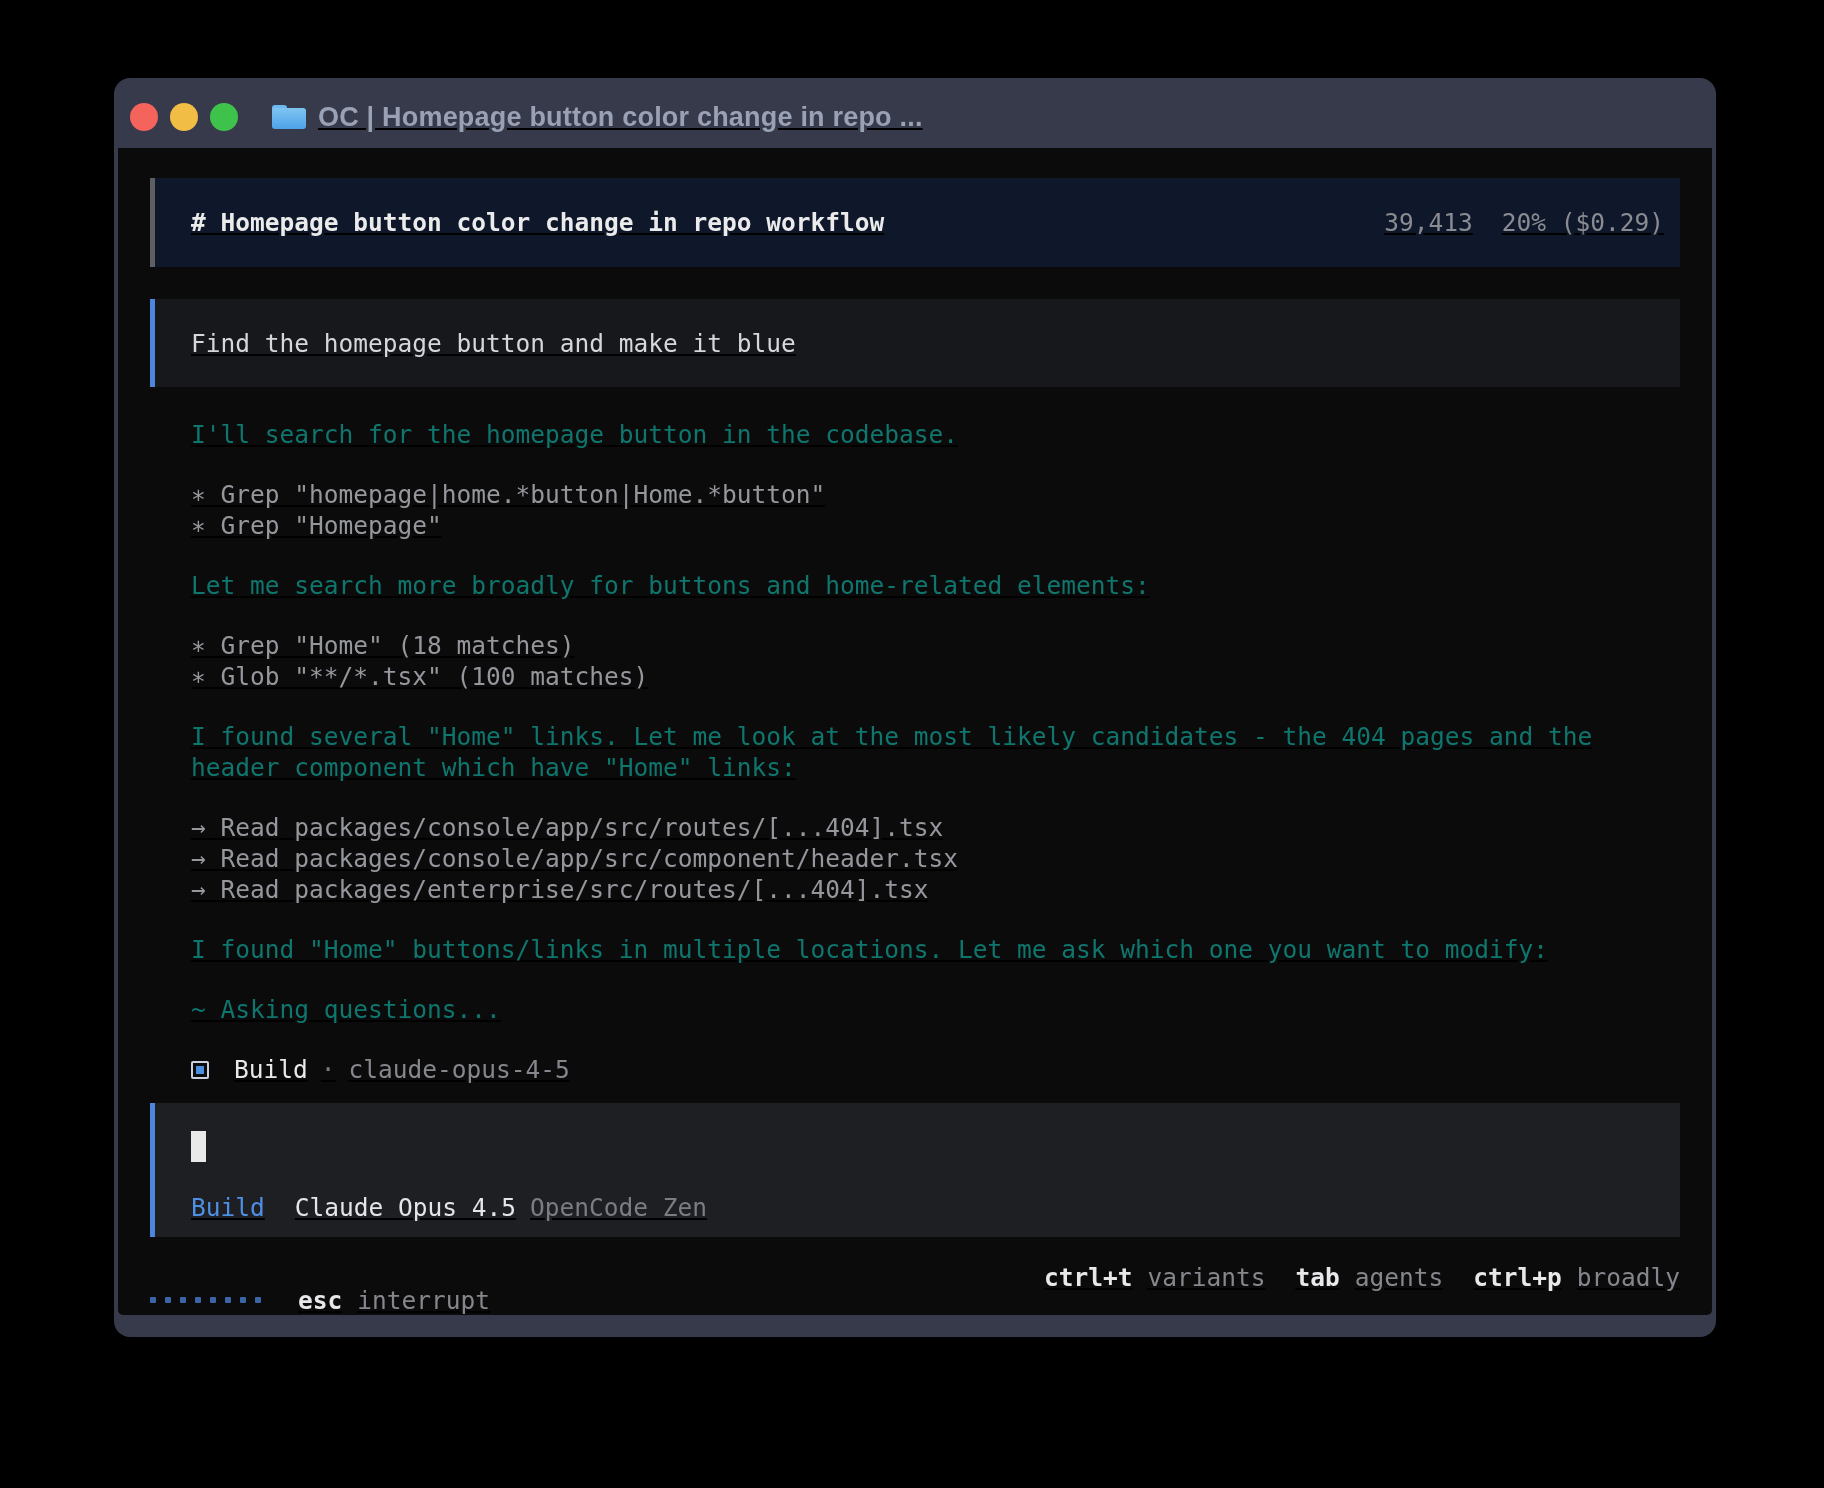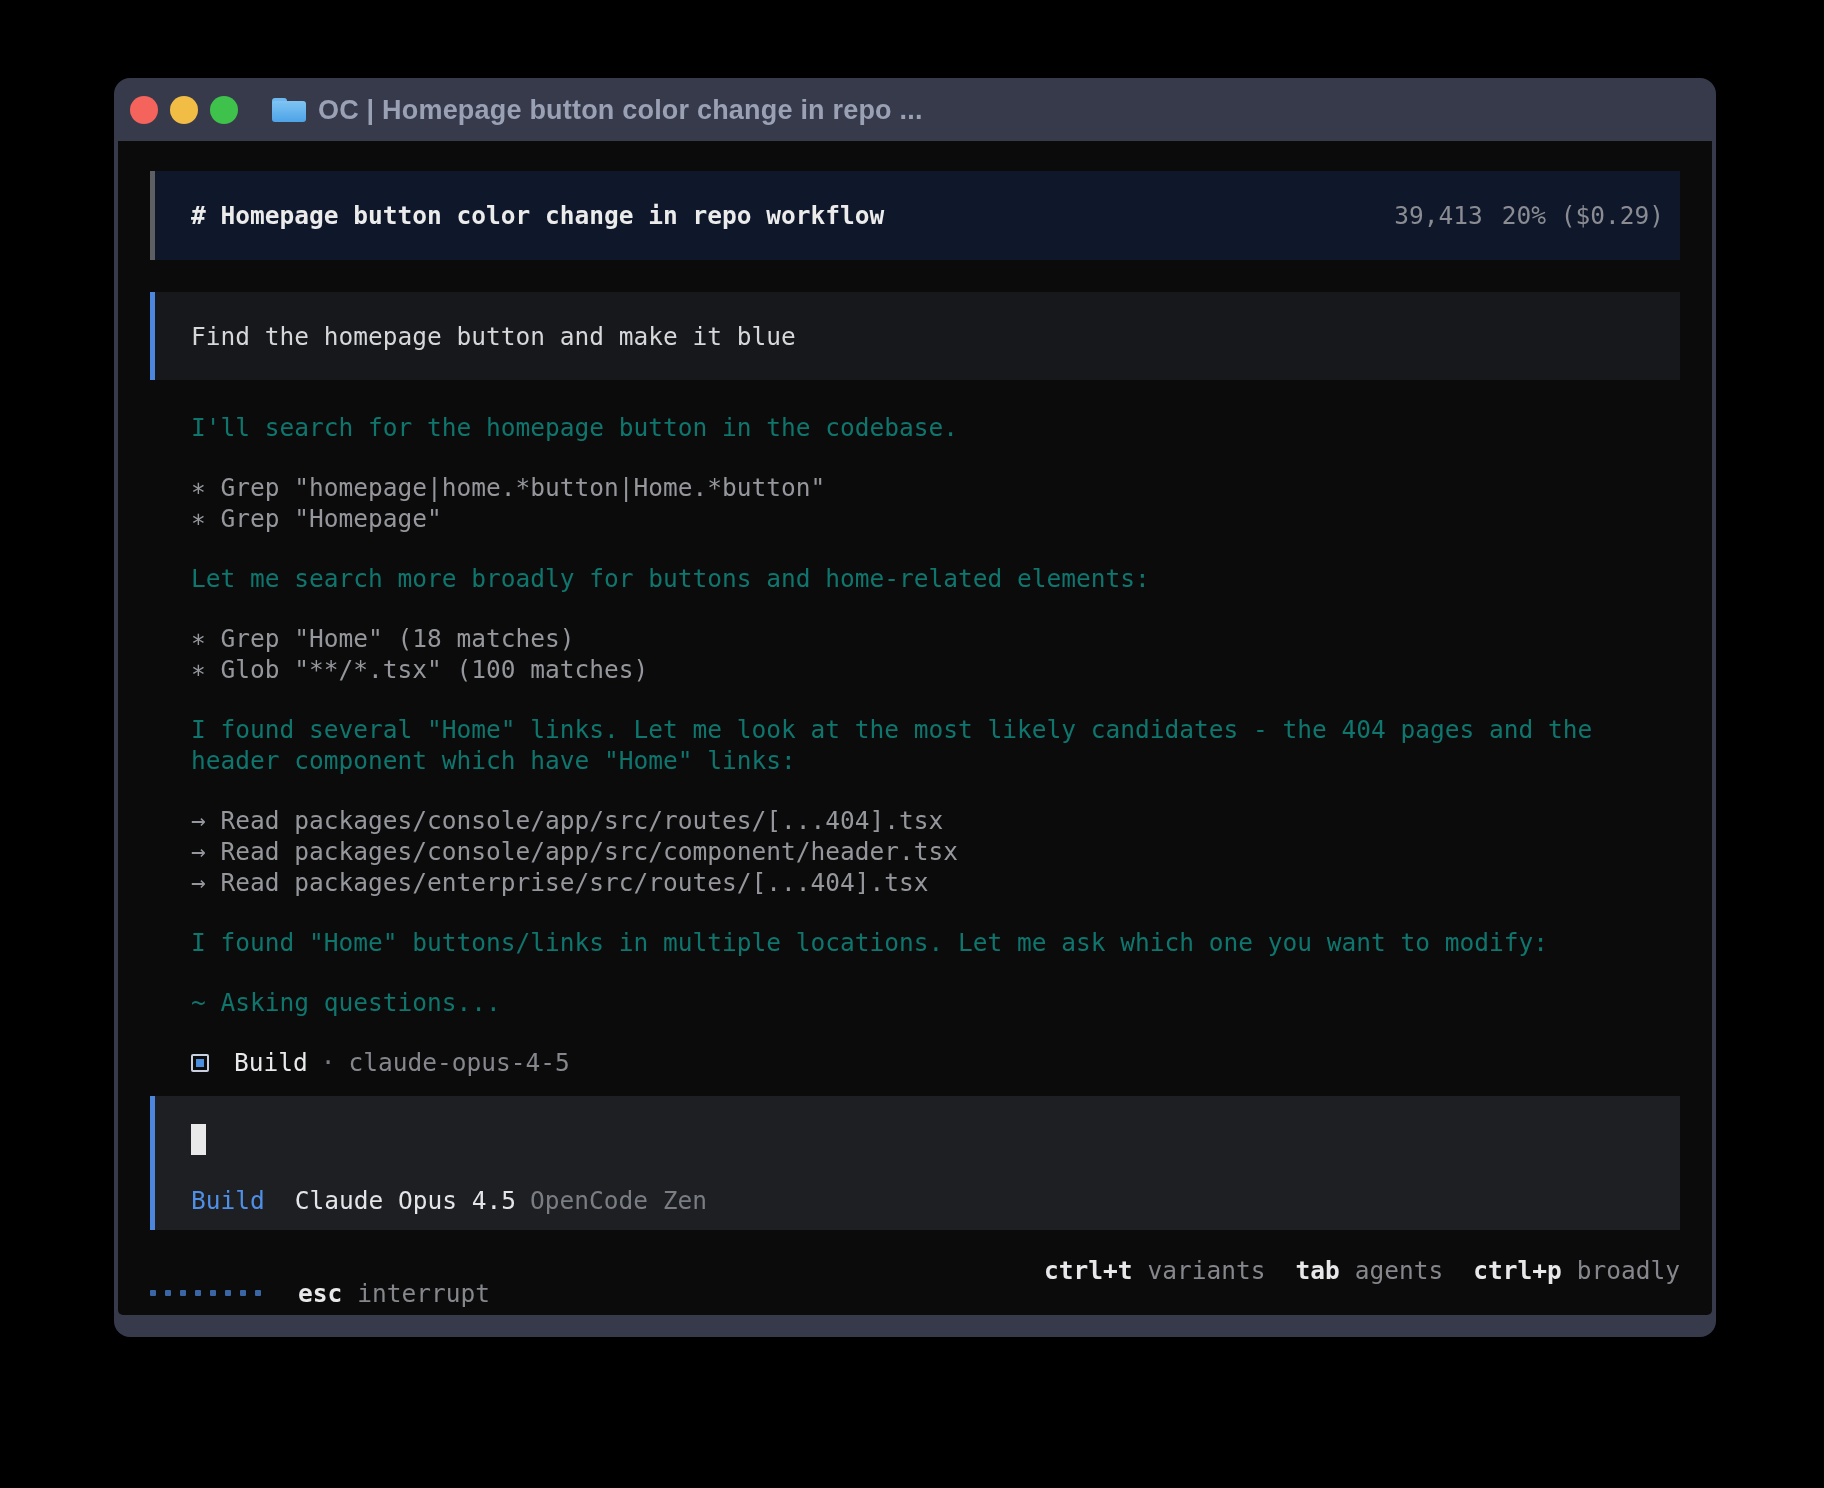--- a/index.html
+++ b/index.html
@@ -2,22 +2,22 @@
 <html><head>
 <meta charset="utf-8">
 <style>
   * { margin:0; padding:0; box-sizing:border-box; }
   html,body { width:1824px; height:1488px; background:#000; overflow:hidden; }
   body { font-family:"DejaVu Sans Mono", monospace; }
 
   .window{
     position:absolute; left:114px; top:78px; width:1602px; height:1259px;
     background:#363a4b; border-radius:16px;
-    padding:1px 4px 22px 4px;
-    display:flex; flex-direction:column;
+    padding:8px 4px 22px 4px;
+    display:flex; flex-direction:column;text-decoration:underline;
   }
   .titlebar{
     height:62px; flex:0 0 auto; display:flex; align-items:center;
     padding-left:12px;
   }
   .traffic{ display:flex; gap:12px; align-items:center; }
   .light{ width:28px; height:28px; border-radius:50%; display:inline-block; }
   .light.red{ background:#f4635c; }
   .light.yellow{ background:#f1bd45; }
   .light.green{ background:#3fc24c; }
@@ -40,21 +40,21 @@
   }
 
   .block{ border-left:5px solid; padding-left:36px; }
 
   .session-header{
     background:#0f172a; border-color:#5e5f63; height:89px;
     display:flex; align-items:center; justify-content:space-between;
     padding-right:16px; margin-bottom:32px;
   }
   .session-title{ font-weight:bold; color:#ebebeb; }
-  .session-meta{ color:#8a8c92; display:flex; gap:19px; }
+  .session-meta{ color:#8a8c92; display:flex; gap:29px; }
 
   .user-block{
     background:#17181c; border-color:#4d86dd; height:88px;
     display:flex; align-items:center; margin-bottom:32px; color:#d6d7d9;
   }
 
   .transcript{ padding-left:41px; padding-right:0; margin-top:32px; }
   .transcript .line{ min-height:31px; }
   .transcript .gap{ height:29px; }
   .t-text{ color:#0f766e; }

